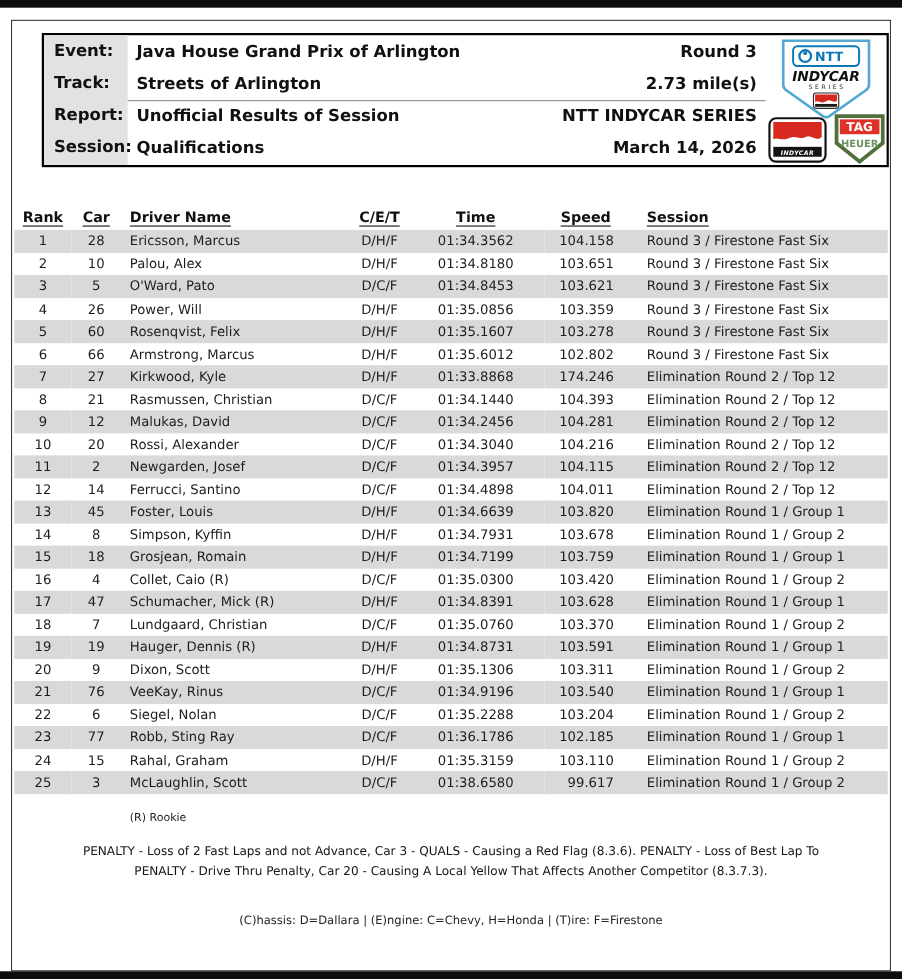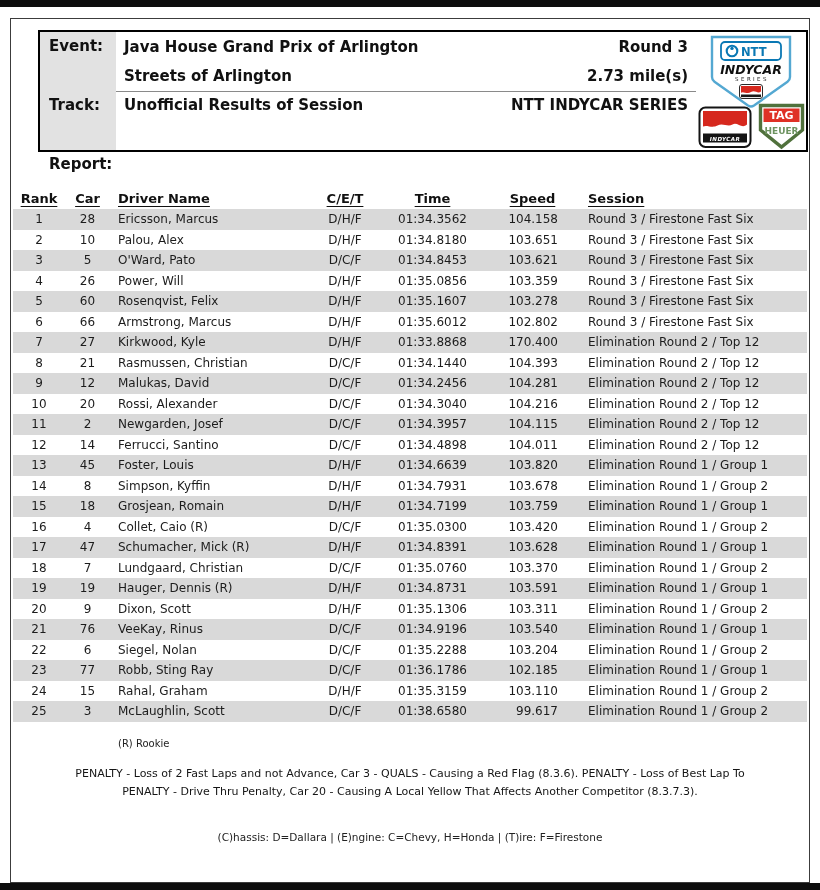--- a/index.html
+++ b/index.html
@@ -8,21 +8,21 @@
   .bar { position:absolute; left:0; width:820px; height:7px; background:#0d0d0d; }
   .bar-top { top:0; }
   .bar-bottom { top:883px; }
 
   .page { position:absolute; left:10px; top:18px; width:800px; height:865px;
           background:#fff; border:1px solid #3c3c3c; }
 
   
   .hdr-box { position:absolute; left:27px; top:11px; width:770px; height:122px;
              border:2px solid #000; display:flex; background:#fff; }
-  .hdr-labels { width:76px; background:#e2e2e2; display:flex; flex-direction:column;gap:30px; }
+  .hdr-labels { width:76px; background:#e2e2e2; display:flex; flex-direction:column; }
   .hdr-labels div { height:29px; line-height:29px; padding-left:9px;
                     font-weight:bold; font-size:15px; }
   .hdr-main { flex:1; position:relative; display:flex; flex-direction:column; }
   .hdr-row { height:29px; display:flex; justify-content:space-between; align-items:center; }
   .hdr-row .val  { padding-left:8px;  font-weight:bold; font-size:15px; white-space:nowrap; }
   .hdr-row .info { padding-right:8px; font-weight:bold; font-size:15px; white-space:nowrap; }
   .hdr-divider { position:absolute; left:0; right:0; top:59px; border-top:1px solid #8a8a8a; }
   .hdr-logos { width:110px; position:relative; }
   .logo-shield { position:absolute; left:13px; top:3px; }
   .logo-flag   { position:absolute; left:2px;  top:74px; }
@@ -74,20 +74,24 @@
         <span class="info">Round 3</span>
       </div>
       <div class="hdr-row">
         <span class="val">Streets of Arlington</span>
         <span class="info">2.73 mile(s)</span>
       </div>
       <div class="hdr-row">
         <span class="val">Unofficial Results of Session</span>
         <span class="info">NTT INDYCAR SERIES</span>
       </div>
+      <div class="hdr-row">
+        <span class="val">Qualifications</span>
+        <span class="info">March 14, 2026</span>
+      </div>
       <div class="hdr-divider"></div>
     </div>
 
     <div class="hdr-logos">
 
       <svg class="logo-shield" width="84" height="74" viewBox="0 0 84 74">
         <path d="M3 2 H81 V42 Q81 45 78.5 46.8 L45 70.5 Q42 72.5 39 70.5 L5.5 46.8 Q3 45 3 42 Z" fill="#ffffff" stroke="#54a8d2" stroke-width="2.4"></path>
         <rect x="12" y="7" width="60" height="18" rx="4" fill="#fff" stroke="#0a78b4" stroke-width="1.8"></rect>
         <circle cx="23" cy="16" r="5.3" fill="none" stroke="#0a78b4" stroke-width="2.1"></circle>
         <circle cx="23" cy="13.4" r="1.7" fill="#0a78b4"></circle>
@@ -193,21 +197,21 @@
         <td class="c-time">01:35.6012</td>
         <td class="c-speed">102.802</td>
         <td class="c-session">Round 3 / Firestone Fast Six</td>
       </tr>
         <tr class="stripe">
         <td class="c-rank">7</td>
         <td class="c-car">27</td>
         <td class="c-driver">Kirkwood, Kyle</td>
         <td class="c-cet">D/H/F</td>
         <td class="c-time">01:33.8868</td>
-        <td class="c-speed">170.400</td>
+        <td class="c-speed">174.246</td>
         <td class="c-session">Elimination Round 2 / Top 12</td>
       </tr>
         <tr>
         <td class="c-rank">8</td>
         <td class="c-car">21</td>
         <td class="c-driver">Rasmussen, Christian</td>
         <td class="c-cet">D/C/F</td>
         <td class="c-time">01:34.1440</td>
         <td class="c-speed">104.393</td>
         <td class="c-session">Elimination Round 2 / Top 12</td>

